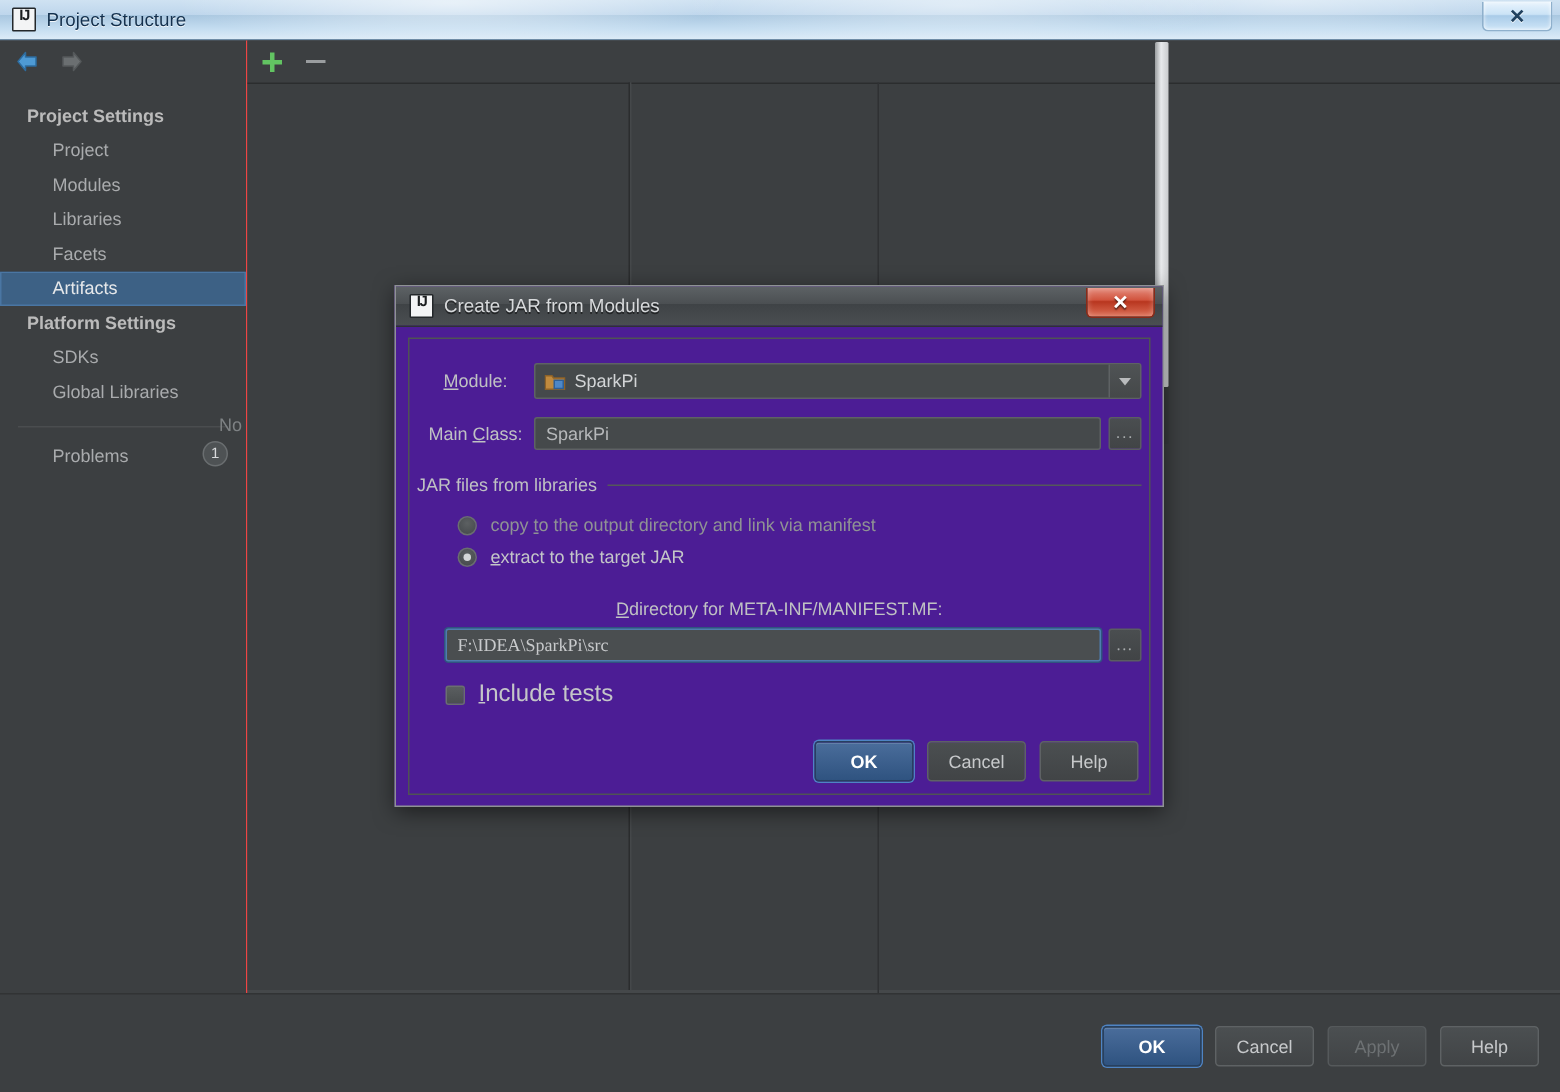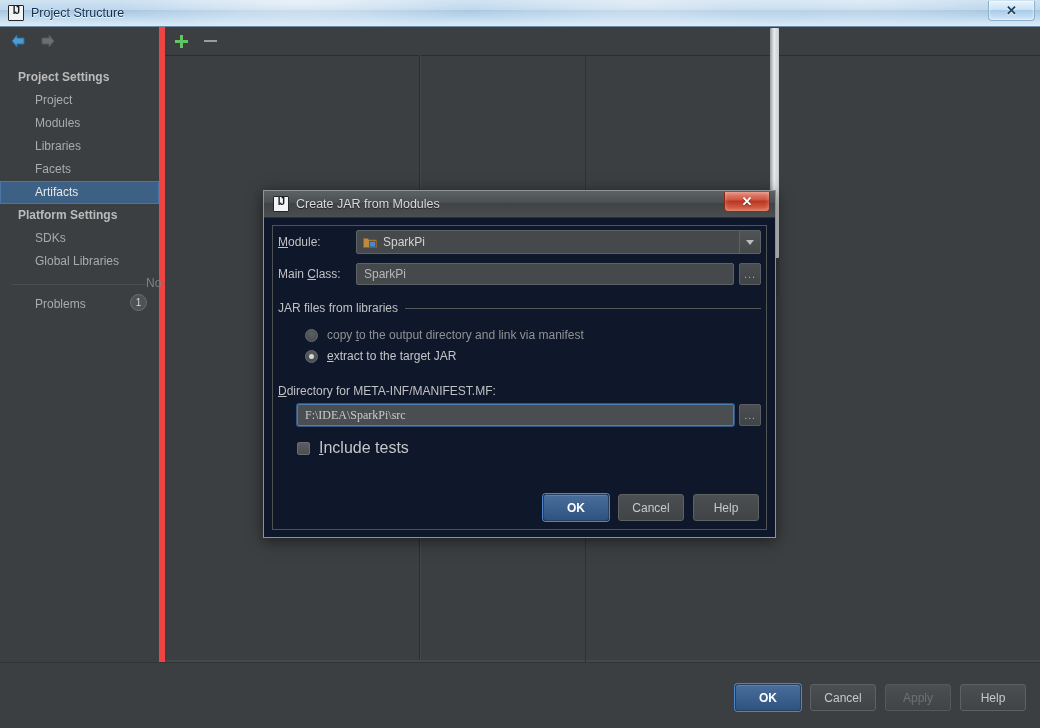--- a/index.html
+++ b/index.html
@@ -77,21 +77,21 @@
     color: #20415f;
     text-shadow: 0 1px 0 rgba(255,255,255,.9);
     line-height: 1;
   }
 
   
   .sidebar {
     position: absolute; left: 0; top: 27px;
     width: 165px; height: 635px;
     background: #3c3f41;
-    border-right: 6px solid #ef4444;
+    border-right: 1px solid #ef4444;
   }
   .nav-bar {
     height: 28px; display: flex; align-items: center;
     padding-left: 10px; gap: 10px;
   }
   .arrow-ico { width: 18px; height: 16px; position: relative; }
   .arrow-ico svg { display:block; }
 
   .nav-list { padding-top: 11px; }
   .nav-group {
@@ -199,23 +199,24 @@
     box-shadow: inset 0 1px 0 rgba(255,255,255,.14), 0 0 0 1px #4e84c4;
     color: #ffffff;
     font-weight: bold;
   }
   .btn.disabled { color: #6d7173; border-color: #55595b; }
 
   
   .dialog {
     position: absolute; left: 263px; top: 190px;
     width: 513px; height: 348px;
-    background: #0f172a;
+    background: #4c1d95;
     border: 1px solid #8e9294;
     box-shadow: 0 3px 14px rgba(0,0,0,.55);
+    text-align: center;
   }
   .dlg-titlebar {
     height: 27px; position: relative;
     background: linear-gradient(to bottom, #5d6265 0%, #4b4f52 45%, #3f4346 46%, #4a4e51 100%);
     border-bottom: 1px solid #2e3134;
     display: flex; align-items: center; padding-left: 9px;
   }
   .dlg-title-text {
     font-size: 12.5px; color: #d8dadc; white-space: nowrap;
     text-shadow: 0 1px 0 rgba(0,0,0,.5);
@@ -238,21 +239,21 @@
     width: 511px; height: 319px;
     padding: 12px 14px 0 14px;
   }
   .dlg-inner-border {
     position: absolute; left: 8px; top: 34px;
     width: 495px; height: 305px;
     border: 1px solid #4f5355;
     pointer-events: none;
   }
 
-  .row { display: flex; align-items: center; margin-bottom: 9px; }
+  .row { display: flex; align-items: center; margin-bottom: 9px; margin-top: 12px; }
   .lbl { color: #bfc1c3; font-size: 12px; width: 78px; flex: none; }
   .lbl u { text-decoration: underline; }
 
   .combo {
     flex: 1; height: 24px;
     background: #45494b;
     border: 1px solid #5e6264;
     border-radius: 2px;
     display: flex; align-items: center;
     padding-left: 6px;

